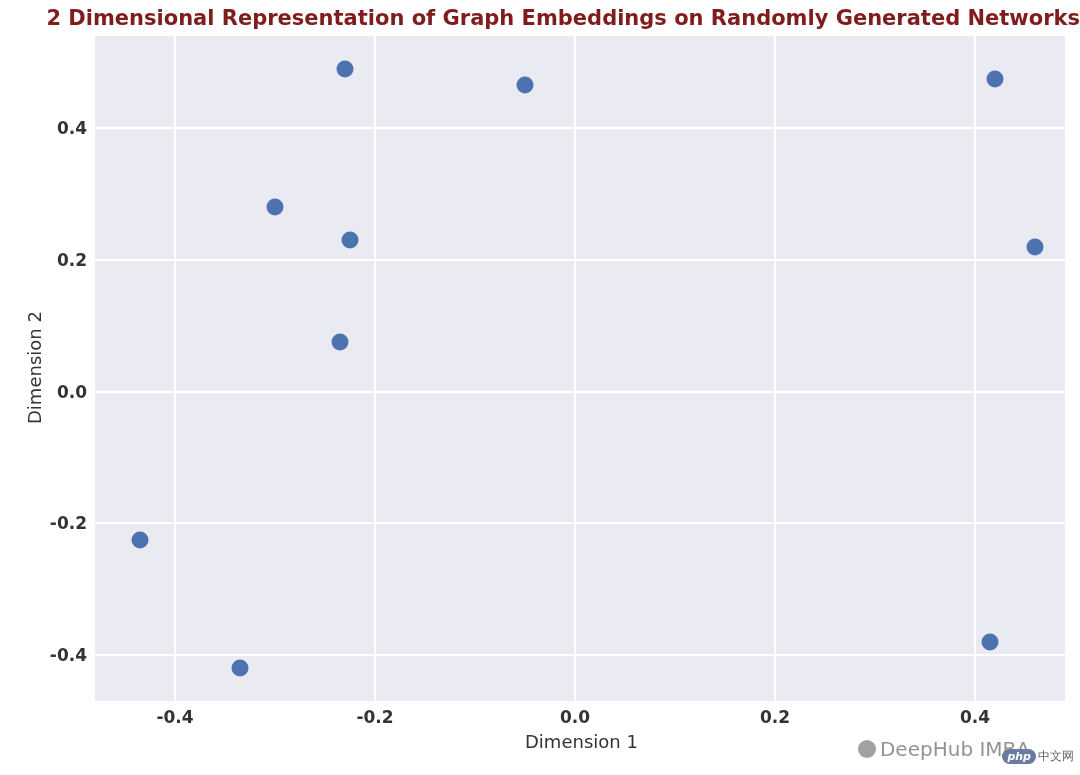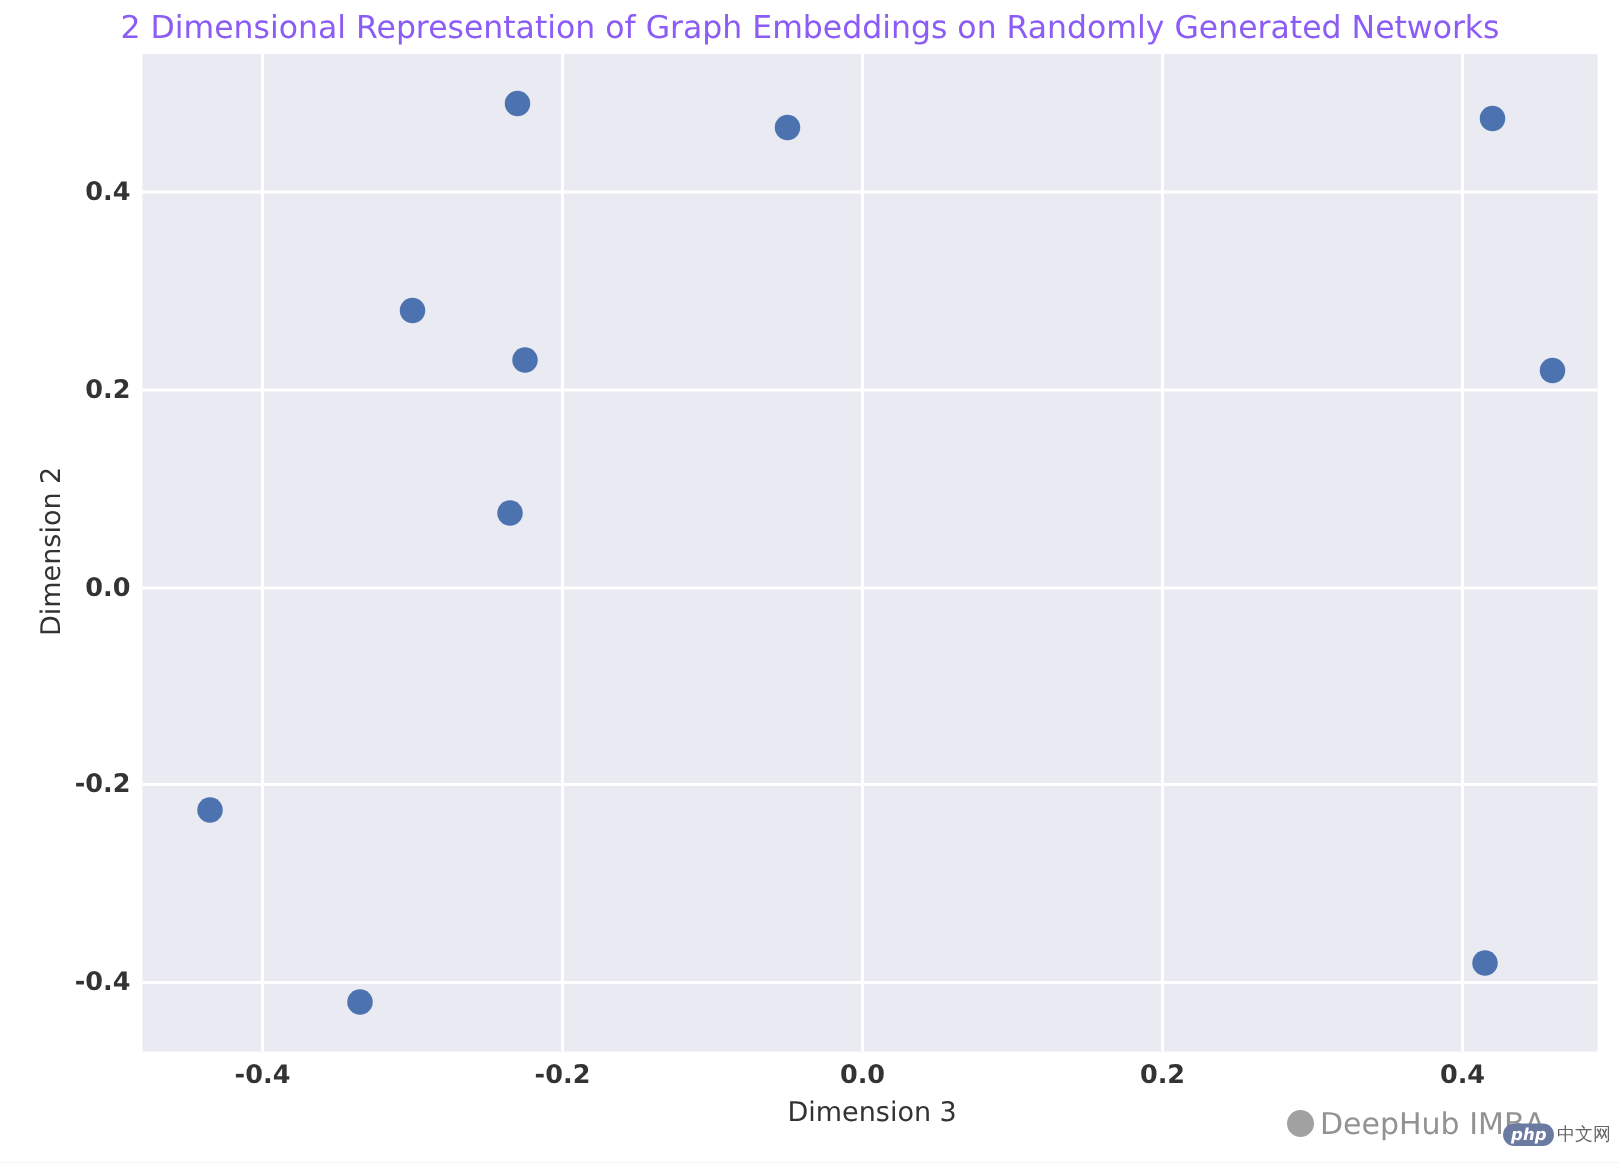--- a/index.html
+++ b/index.html
@@ -22,23 +22,24 @@
   }
   .plot-area {
     position: absolute;
     background: #eaeaf2;
   }
   .title {
     position: absolute;
     top: 6px;
     left: 0;
     width: 1080px;
-    text-align: center;
+    text-align: right;
     font-size: 21px;
-    color: #8b5cf6;
+    color: #7f1d1d;
+    font-weight: bold;
   }
   .axis-label {
     position: absolute;
     color: #333333;
     font-size: 18px;
   }
   .ylabel {
     transform: rotate(-90deg);
     transform-origin: left top;
   }
@@ -121,21 +122,21 @@
       <div class="point" style="background: rgb(76, 114, 176); left: 900px; top: 42.797px;"></div>
       <div class="point" style="background: rgb(76, 114, 176); left: 180px; top: 171.188px;"></div>
       <div class="point" style="background: rgb(76, 114, 176); left: 255px; top: 204.109px;"></div>
       <div class="point" style="background: rgb(76, 114, 176); left: 940px; top: 210.693px;"></div>
       <div class="point" style="background: rgb(76, 114, 176); left: 245px; top: 306.163px;"></div>
       <div class="point" style="background: rgb(76, 114, 176); left: 45px; top: 503.688px;"></div>
       <div class="point" style="background: rgb(76, 114, 176); left: 895px; top: 605.743px;"></div>
       <div class="point" style="background: rgb(76, 114, 176); left: 145px; top: 632.079px;"></div>
     </div>
 
-  <div id="xlabel" class="axis-label" style="left: 525px; top: 731px;">Dimension 3</div>
+  <div id="xlabel" class="axis-label" style="left: 525px; top: 731px;">Dimension 1</div>
   <div id="ylabel" class="axis-label ylabel" style="left: 24px; top: 423.5px;">Dimension 2</div>
 
   <div class="watermark">
     <span class="bubble"></span>
     <span>DeepHub IMBA</span>
   </div>
   <div class="watermark2">
     <span class="php-badge">php</span>
     <span>中文网</span>
   </div>

